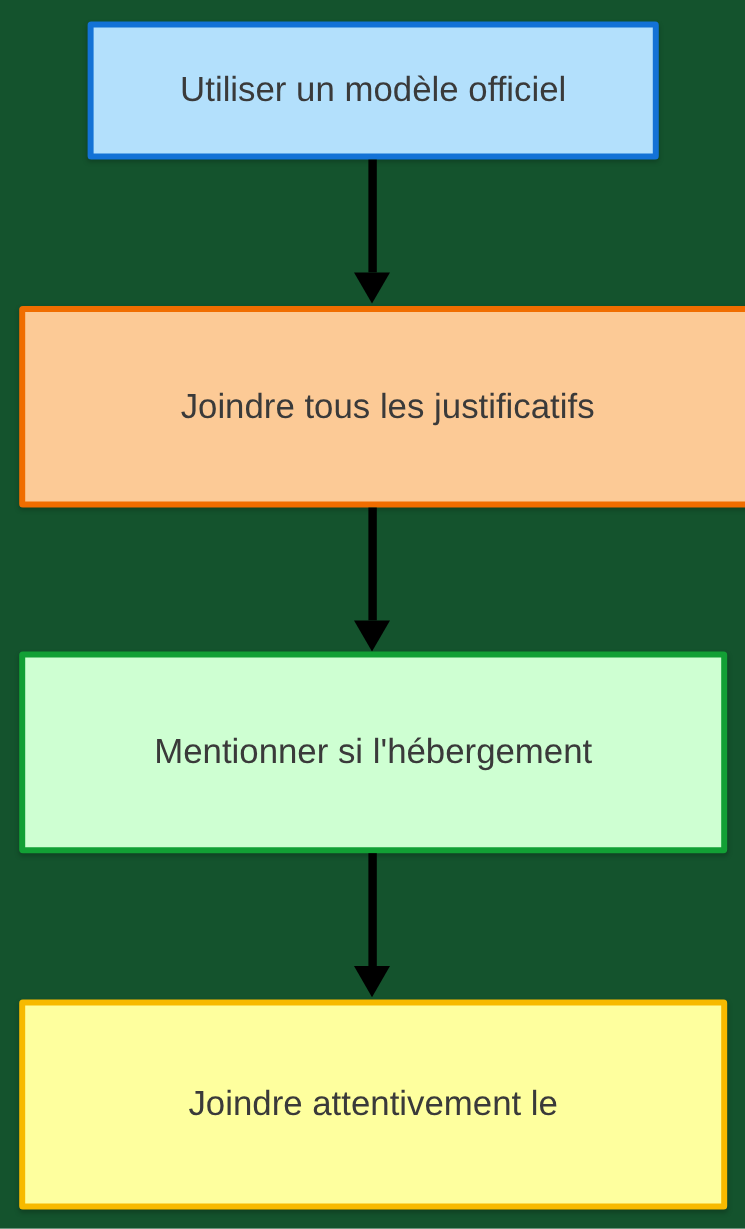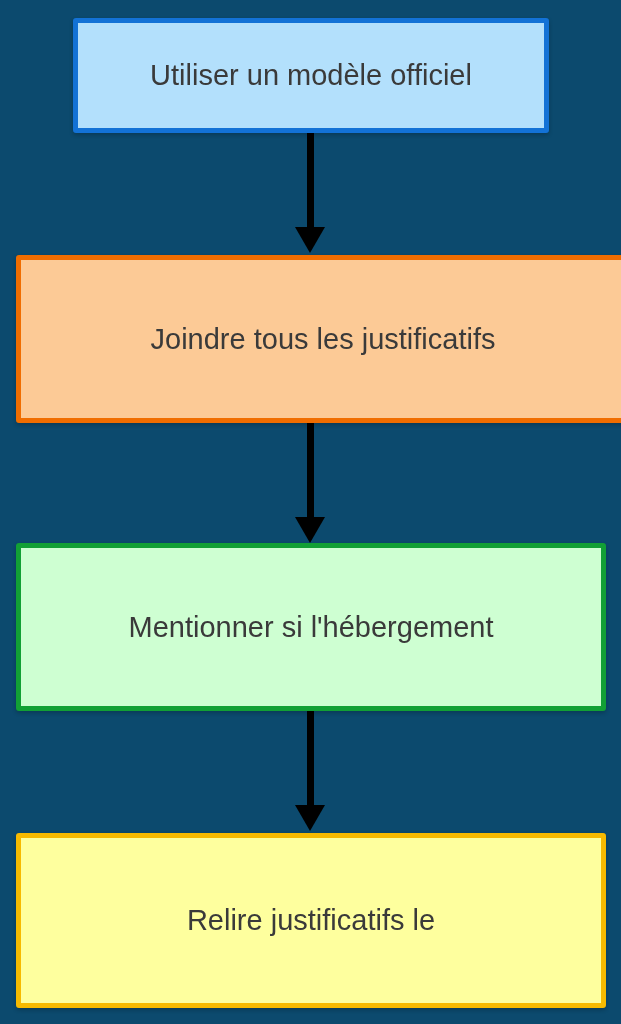--- a/index.html
+++ b/index.html
@@ -8,21 +8,21 @@
   }
   * { margin: 0; padding: 0; box-sizing: border-box; }
   html, body { background: #ffffff; }
   body {
     font-family: "Liberation Sans", sans-serif;
   }
   .canvas {
     position: relative;
     width: 621px;
     height: 1024px;
-    background: #0c4a6e;
+    background: #14532d;
     overflow: hidden;
   }
   .flow-box {
     position: absolute;
     border: 5px solid #000;
     border-radius: 3px;
     display: flex;
     flex-direction: column;
     align-items: center;
     justify-content: center;
@@ -88,16 +88,16 @@
   <div class="flow-box box-3" style="background: rgb(206, 255, 210); border-color: rgb(18, 160, 53);">
     <span class="line">Mentionner si l'hébergement</span>
   </div>
 
   <div class="arrow arrow-3">
     <div class="shaft"></div>
     <div class="head"></div>
   </div>
 
   <div class="flow-box box-4" style="background: rgb(254, 255, 158); border-color: rgb(247, 186, 0);">
-    <span class="line">Relire justificatifs le</span>
+    <span class="line">Joindre attentivement le</span>
   </div>
 
 </div>
 
 </body></html>

